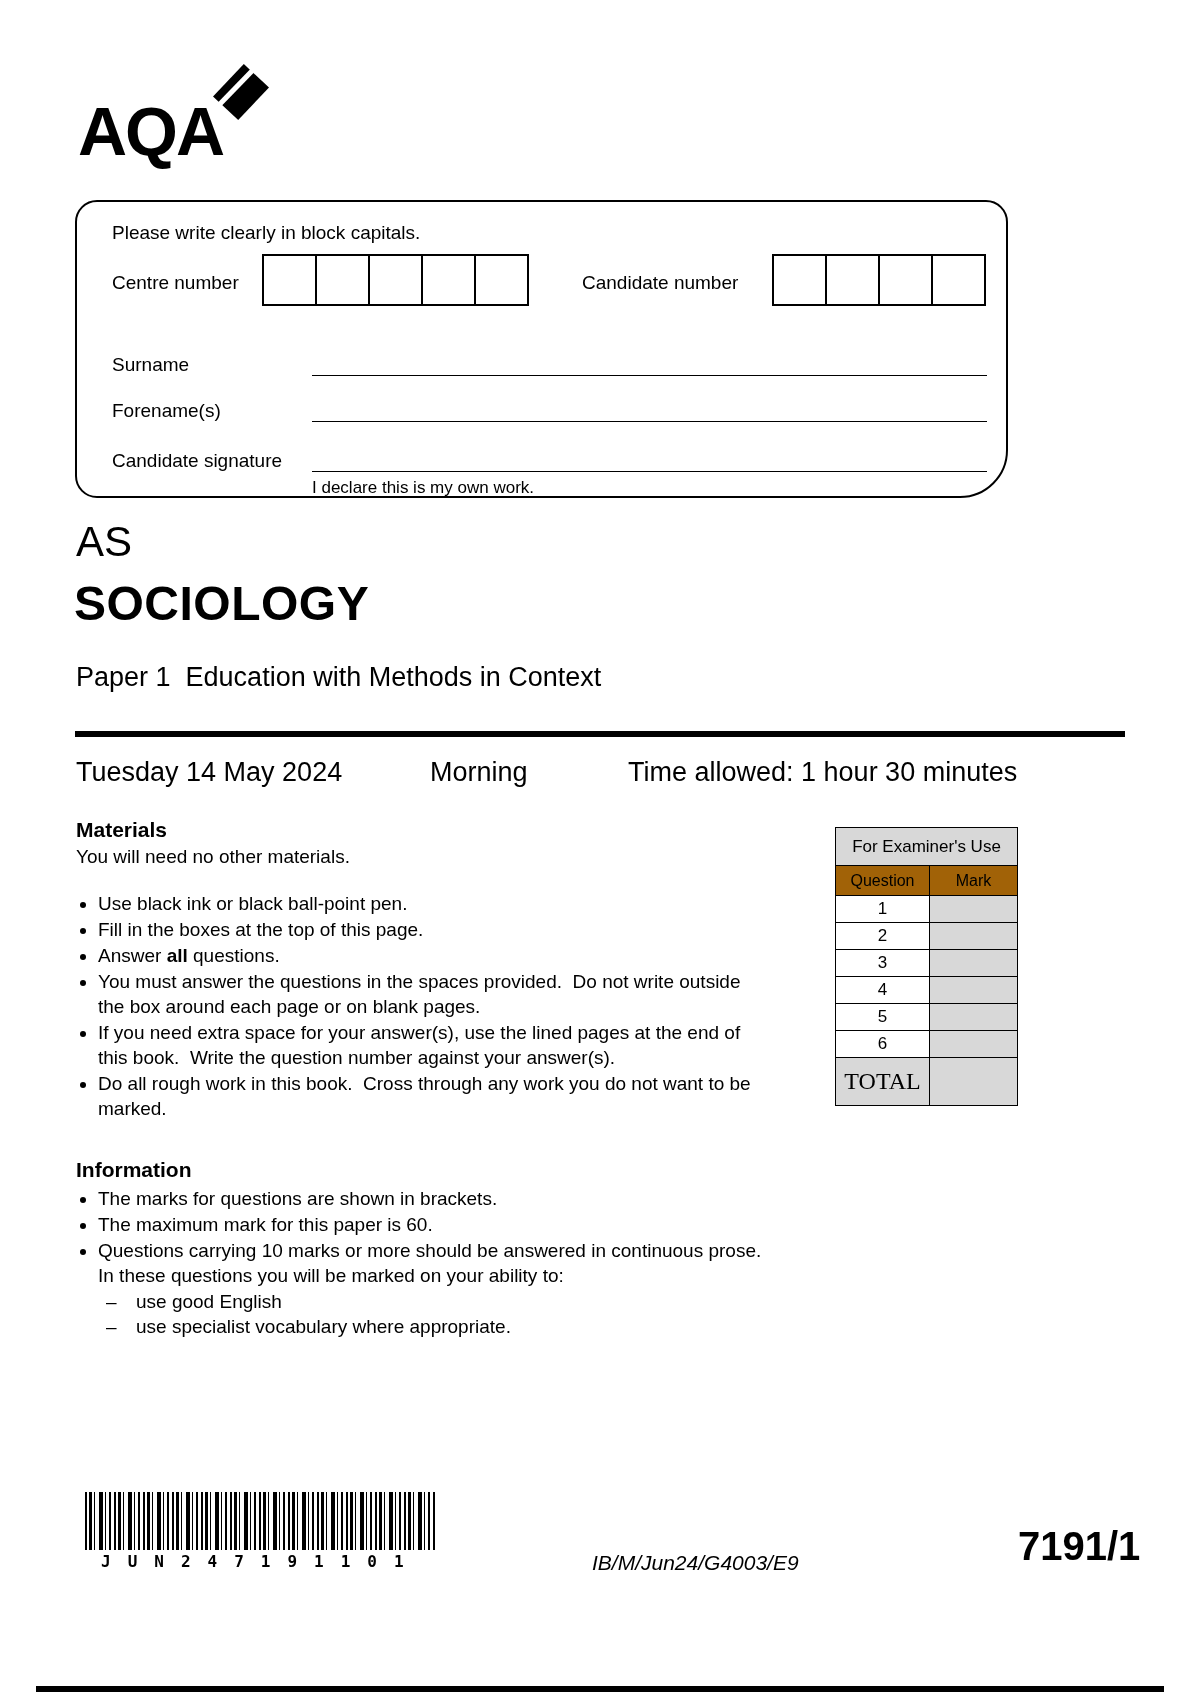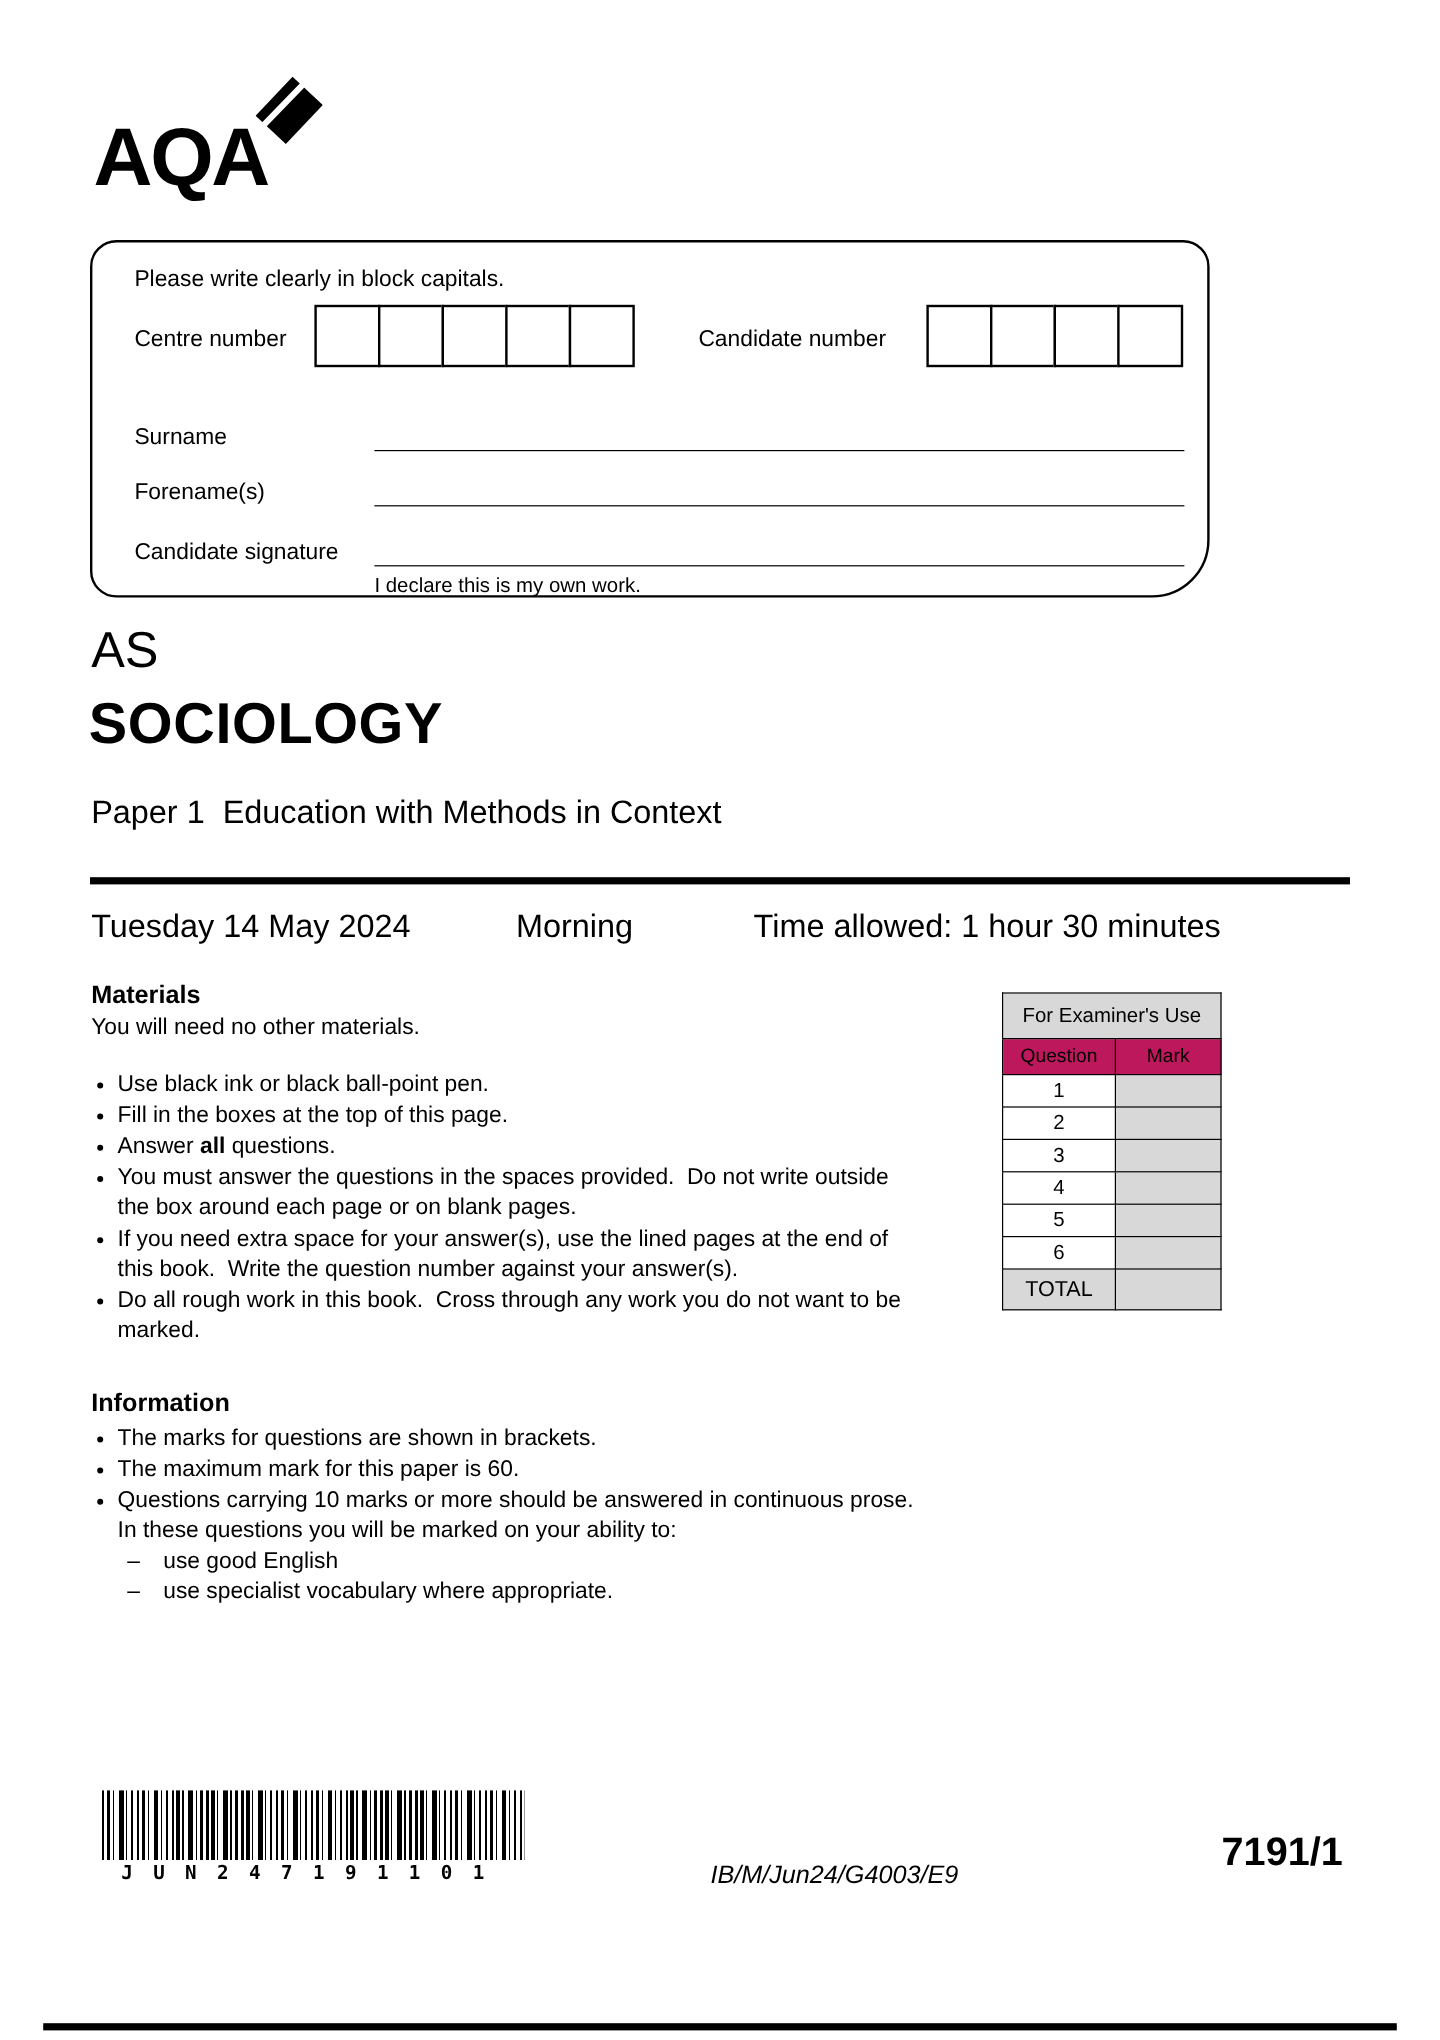--- a/index.html
+++ b/index.html
@@ -49,42 +49,42 @@
   .sec-p { margin:0; white-space:pre-wrap; }
   ul.bullets { margin:2px 0 0 0; padding-left:22px; }
   ul.bullets li { margin:0 0 1px 0; line-height:25px; white-space:pre-wrap; }
   .sub-item { position:relative; margin-left:30px; padding-left:30px; line-height:25px; }
   .sub-item::before { content:"\2013"; position:absolute; left:0; }
 
   
   .examiner { position:absolute; left:835px; top:827px; border-collapse:collapse; }
   .examiner td, .examiner th { border:1.5px solid #000; font-weight:normal; text-align:center; }
   .ex-title { height:38px; background:#d8d8d8; font-size:17px; }
-  .ex-head td { height:30px; background:#be185d; font-size:16px; }
+  .ex-head td { height:30px; background:#a16207; font-size:16px; }
   .ex-q { width:94px; height:27px; font-size:17px; background:#fff; }
   .ex-m { width:88px; height:27px; background:#d8d8d8; }
-  .ex-total { height:34px; background:#d8d8d8; font-weight:bold; font-size:18px; }
+  .ex-total { height:48px; background:#d8d8d8; font-weight:bold; font-size:24px;font-family:Liberation Serif, serif; }
 
   
   .barcode { position:absolute; left:85px; top:1492px; width:352px; height:78px; }
   .barcode-bars {
     width:100%; height:58px;
     background:repeating-linear-gradient(90deg,
       #000 0 2px, #fff 2px 4px, #000 4px 7px, #fff 7px 9px,
       #000 9px 10px, #fff 10px 14px, #000 14px 18px, #fff 18px 20px,
       #000 20px 21px, #fff 21px 24px, #000 24px 26px, #fff 26px 29px);
   }
   .barcode-text {
     margin-top:-6px; margin-left:10px; display:inline-block;
     background:#fff; padding:0 6px;
     font-family:"DejaVu Sans Mono","Liberation Mono",monospace;
     font-size:16px; letter-spacing:17px; font-weight:bold;
   }
   .footer-ref { position:absolute; left:592px; top:1551px; font-size:21px;font-style:italic; }
-  .paper-code { position:absolute; left:1018px; top:1524px; font-size:33px; font-weight:bold; }
+  .paper-code { position:absolute; left:1018px; top:1524px; font-size:40px; font-weight:bold; }
   .bottom-rule { position:absolute; left:36px; top:1686px; width:1128px; height:6px; background:#000; }
 </style>
 </head>
 <body>
 
 <div class="logo">
   <span class="logo-text">AQA</span>
   <svg class="logo-kite" width="56" height="56" viewBox="0 0 100 100">
     <polygon points="55,0 100,42 45,100 0,58" fill="#000"></polygon>
     <line x1="12" y1="72" x2="70" y2="12" stroke="#fff" stroke-width="9"></line>

